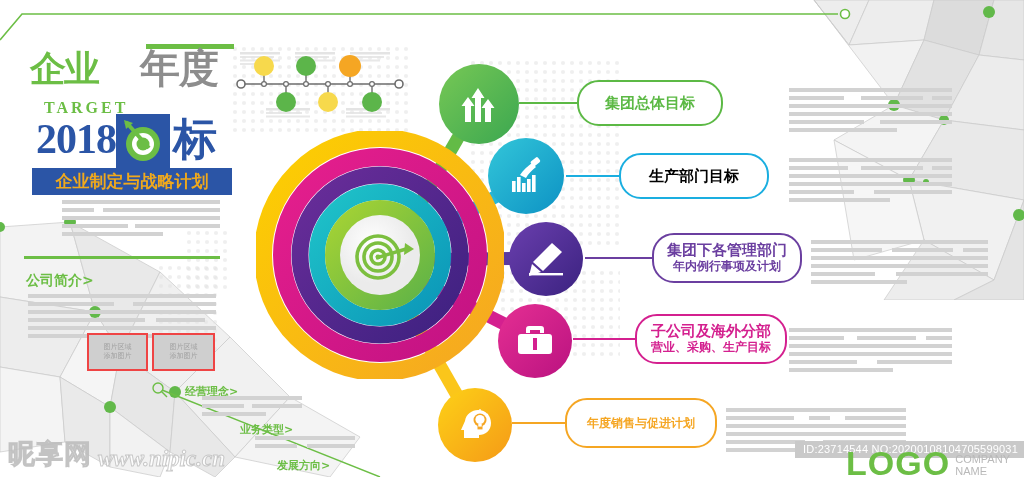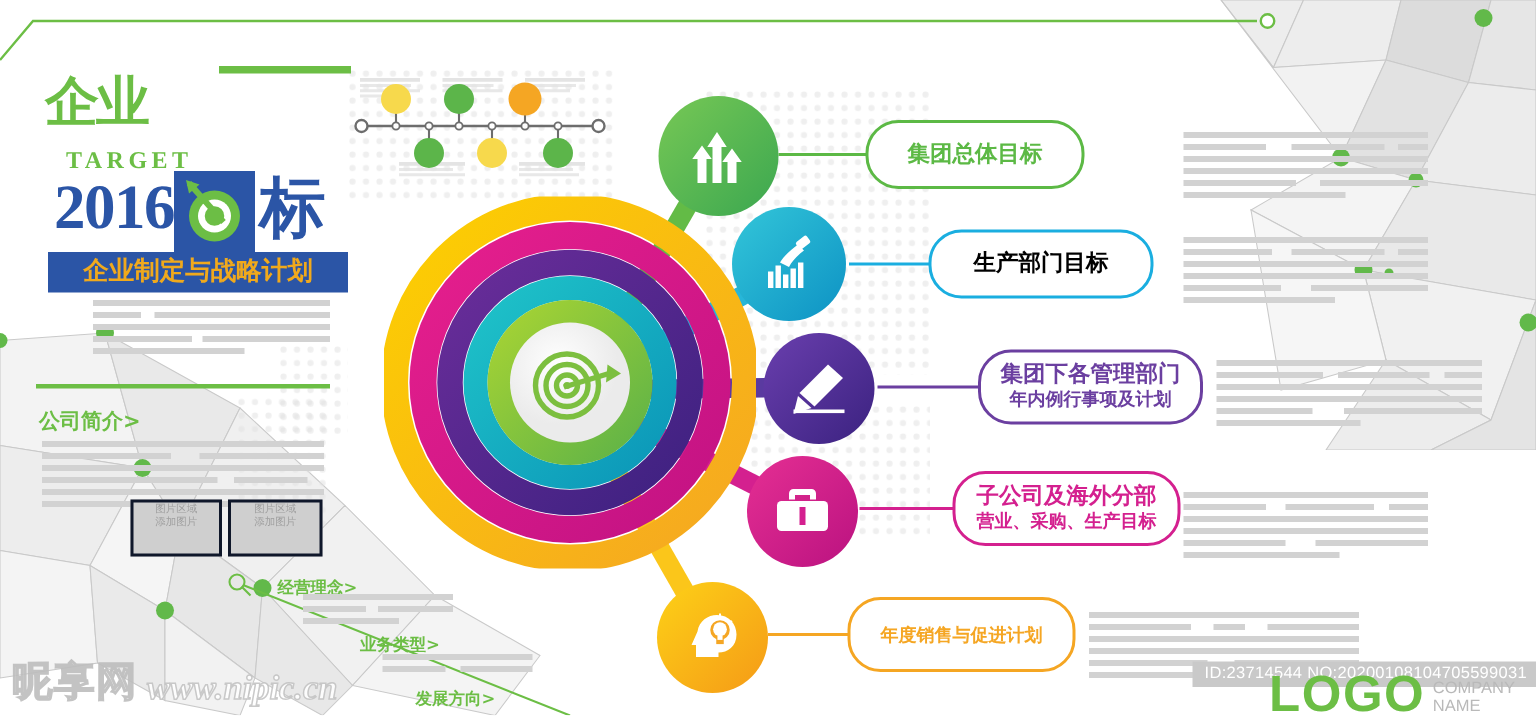--- a/index.html
+++ b/index.html
@@ -30,21 +30,21 @@
   
   .lines{position:absolute;}
   .ln{height:4px;background:#d2d2d2;margin-bottom:4px;border-radius:0;}
 
   .greenrule{position:absolute;height:3px;background:#6cbe45;}
 
   .sec-title{position:absolute;font-size:14px;font-weight:bold;color:#6cbe45;font-family:"DejaVu Sans",sans-serif;white-space:nowrap;}
   .sec-title.small{font-size:11px;}
 
   
-  .imgbox{position:absolute;background:#cfcfcf;border:2px solid #0f172a;box-sizing:border-box;display:flex;align-items:flex-start;justify-content:center;}
+  .imgbox{position:absolute;background:#cfcfcf;border:2px solid #ef4444;box-sizing:border-box;display:flex;align-items:center;justify-content:center;}
   .imgbox span{font-size:7px;line-height:9px;color:#9f9f9f;text-align:center;font-family:"DejaVu Sans",sans-serif;}
 
   
   #timeline{position:absolute;left:236px;top:52px;width:168px;height:68px;}
 
   
   #rings{position:absolute;left:256px;top:131px;width:248px;height:248px;}
 
   
   .node{position:absolute;border-radius:50%;display:flex;align-items:center;justify-content:center;}
@@ -152,22 +152,23 @@
   </svg>
   <svg class="frameline" style="left:150px;top:378px;width:280px;height:99px;" viewBox="0 0 280 99">
     <polyline points="12,12 230,99" fill="none" stroke="#6cbe45" stroke-width="1.4"></polyline>
     <circle cx="8" cy="10" r="5" fill="none" stroke="#6cbe45" stroke-width="1.4"></circle>
     <line x1="11" y1="13" x2="17" y2="19" stroke="#6cbe45" stroke-width="1.4"></line>
   </svg>
 
   <div id="title-block">
     <div class="t-bar"></div>
     <div class="t-qiye">企业</div>
+    <div class="t-niandu">年度</div>
     <div class="t-target">TARGET</div>
-    <div class="t-2018">2016</div>
+    <div class="t-2018">2018</div>
     <div class="t-mublue">
       <svg width="54" height="54" viewBox="0 0 54 54">
         <circle cx="27" cy="30" r="17" fill="#6cbe45"></circle>
         <circle cx="27" cy="30" r="11" fill="#fff"></circle>
         <circle cx="27" cy="30" r="6.5" fill="#6cbe45"></circle>
         <line x1="10" y1="8" x2="33" y2="34" stroke="#6cbe45" stroke-width="4"></line>
         <polygon points="8,6 17,9 10,15" fill="#6cbe45"></polygon>
       </svg>
     </div>
     <div class="t-biao">标</div>

